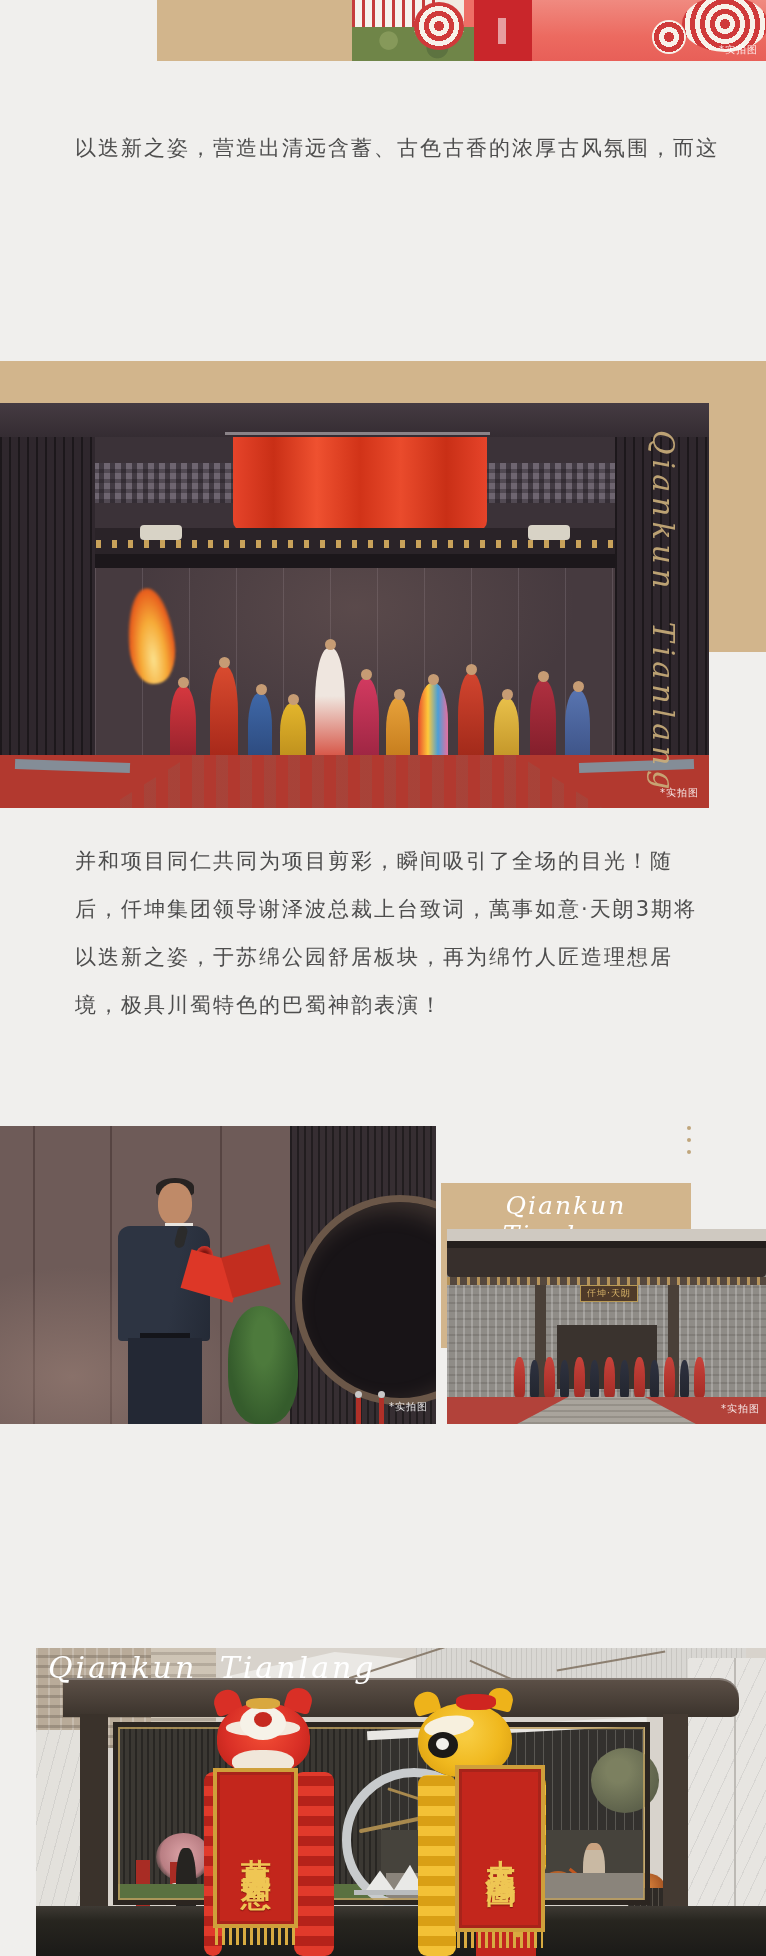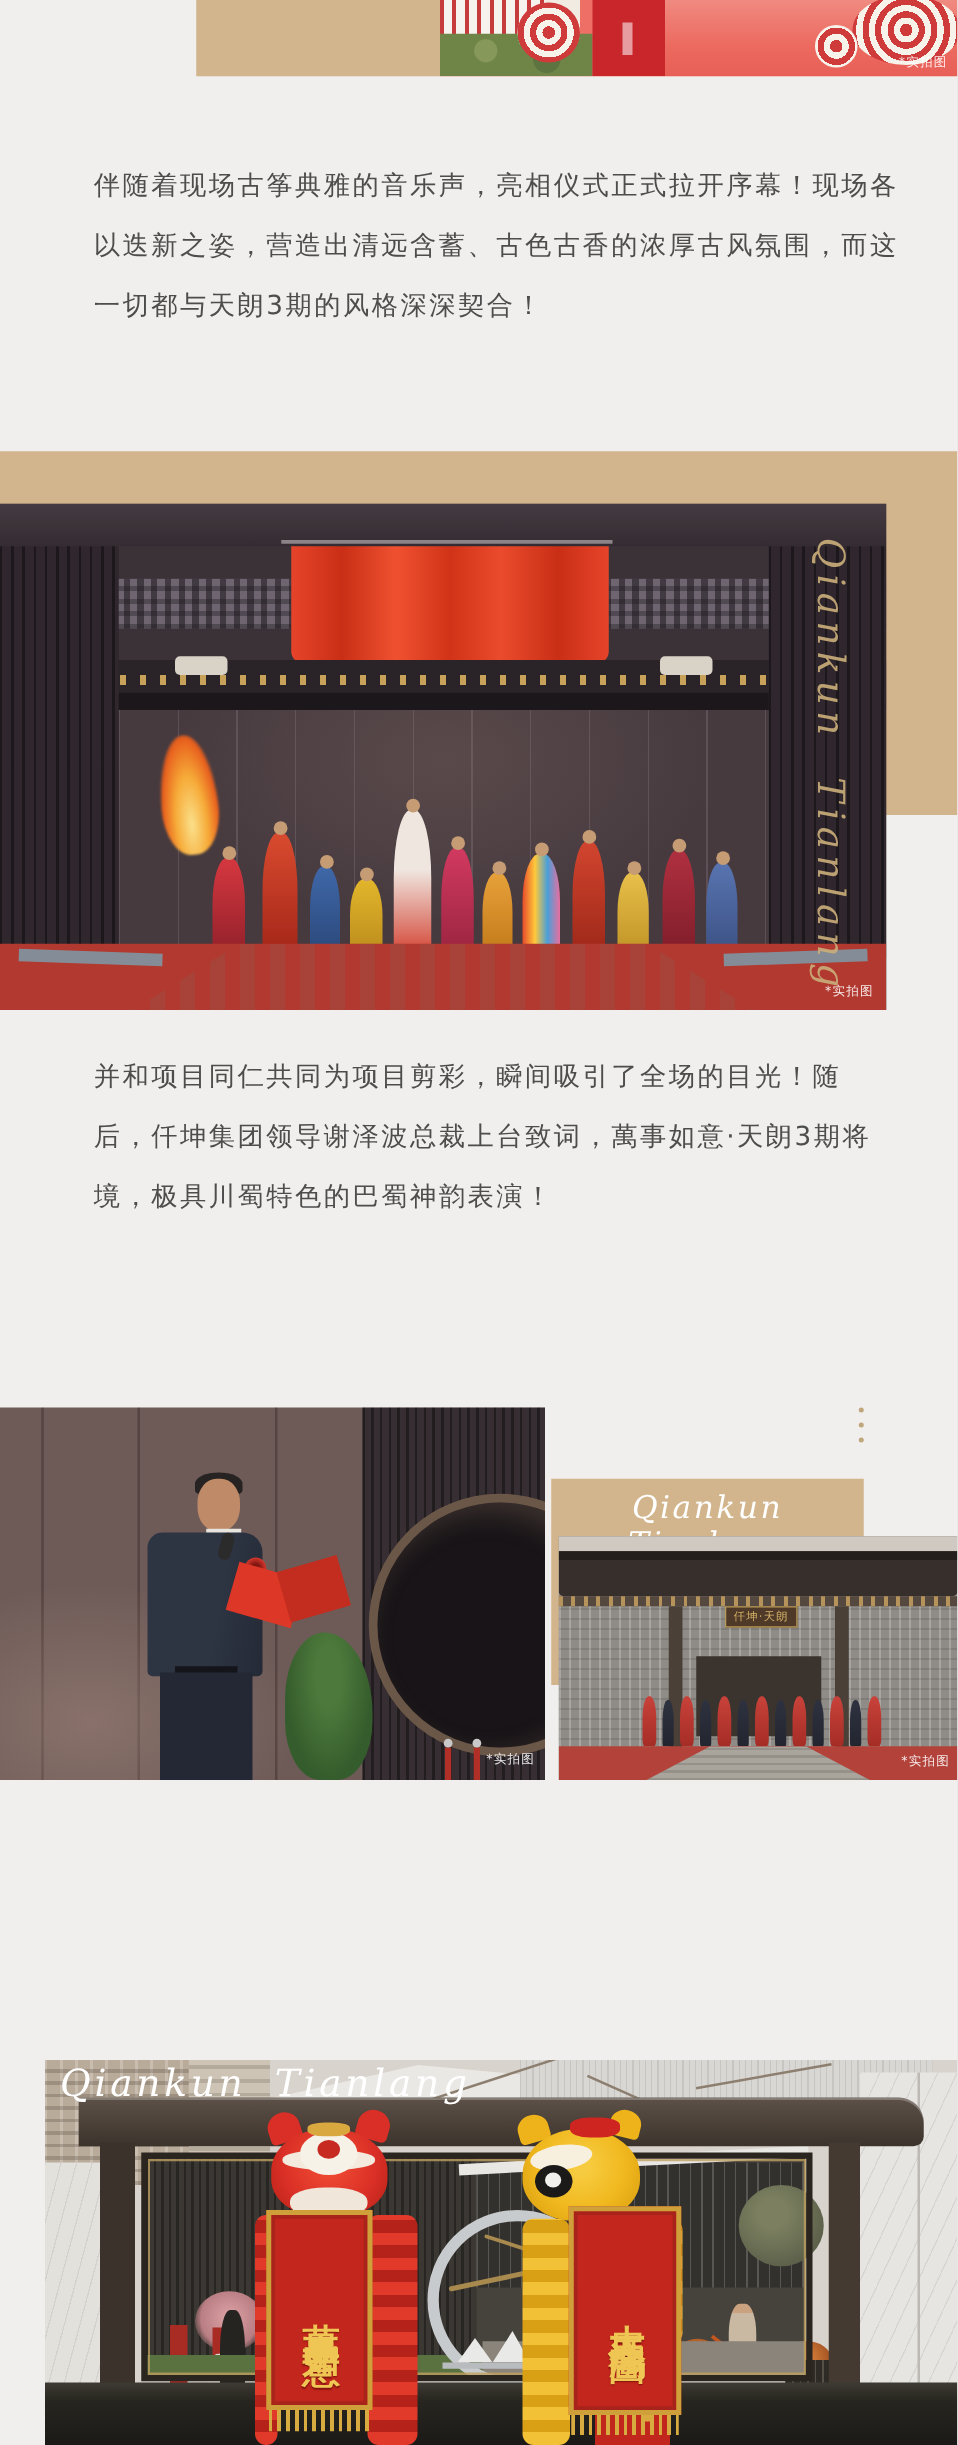--- a/index.html
+++ b/index.html
@@ -213,23 +213,21 @@
     <div class="green"></div>
     <div class="carpet-shade"></div>
     <div class="fan" style="left:62px;top:2px;width:50px;height:48px;"></div>
     <div class="pillar"></div>
     <div class="fan" style="left:330px;top:-4px;width:86px;height:56px;"></div>
     <div class="fan" style="left:300px;top:20px;width:34px;height:34px;"></div>
     <span class="watermark" style="right:8px;top:43px;">*实拍图</span>
   </div>
 
   <div class="para" style="top:124px;">
-    <div>伴随着现场古筝典雅的音乐声，亮相仪式正式拉开序幕！现场各</div>
     <div>以迭新之姿，营造出清远含蓄、古色古香的浓厚古风氛围，而这</div>
-    <div>一切都与天朗3期的风格深深契合！</div>
   </div>
 
   <div class="abs tan" id="hero-tan"></div>
   <div class="photo" id="hero-photo">
     <div class="h-beam"></div>
     <div class="h-lattice"></div>
     <div class="h-rod"></div>
     <div class="h-banner"></div>
     <div class="h-eave"></div>
     <div class="h-corner" style="left:140px;"></div>
@@ -258,20 +256,21 @@
       <div class="h-step" style="left:15px;transform:rotate(2deg);"></div>
       <div class="h-step" style="left:579px;transform:rotate(-2deg);"></div>
     </div>
     <span class="watermark" style="right:10px;bottom:8px;">*实拍图</span>
   </div>
   <div class="abs script" id="hero-script">Qiankun Tianlang</div>
 
   <div class="para" style="top:837px;">
     <div>并和项目同仁共同为项目剪彩，瞬间吸引了全场的目光！随</div>
     <div>后，仟坤集团领导谢泽波总裁上台致词，萬事如意·天朗3期将</div>
+    <div>以迭新之姿，于苏绵公园舒居板块，再为绵竹人匠造理想居</div>
     <div>境，极具川蜀特色的巴蜀神韵表演！</div>
   </div>
 
   <div class="photo" id="speech-photo">
     <div class="s-joint" style="left:33px;"></div>
     <div class="s-joint" style="left:110px;"></div>
     <div class="s-joint" style="left:220px;"></div>
     <div class="s-mural"></div>
     <div class="s-wall"></div>
     <div class="s-moon"></div>

